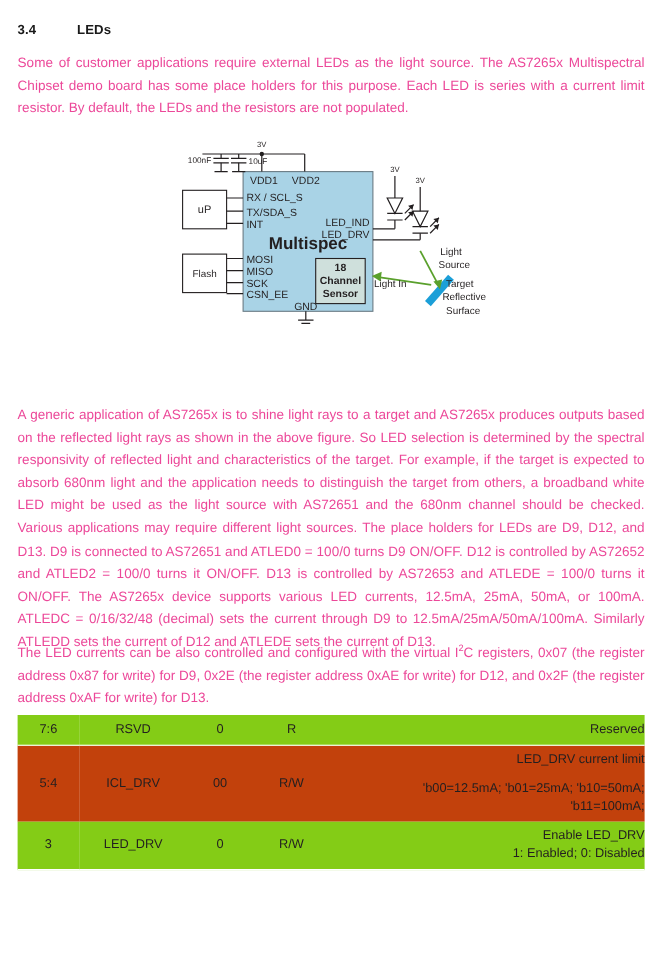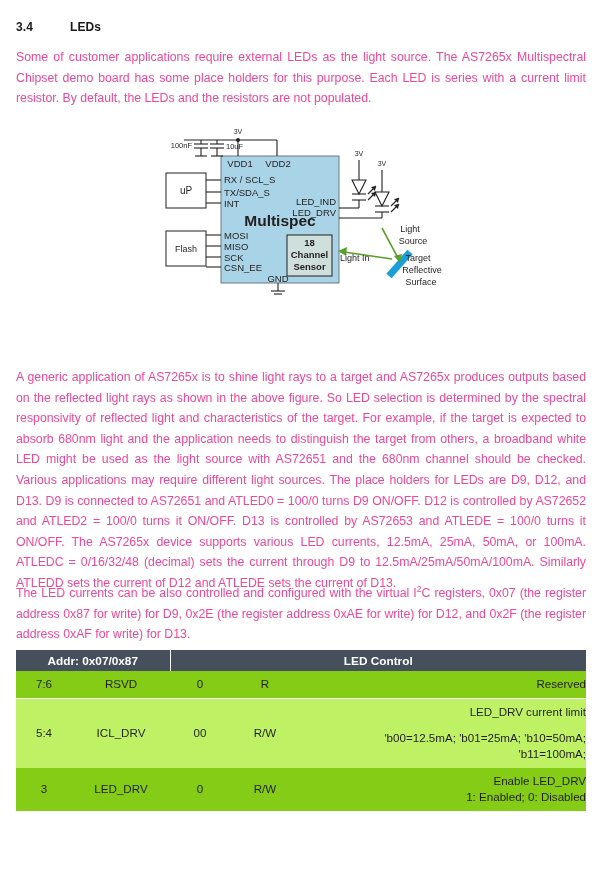--- a/index.html
+++ b/index.html
@@ -98,21 +98,21 @@
     text-align: center;
     color: #231f20;
     padding: 5px 0 6px 0;
     line-height: 16px;
   }
   .reg-table tbody td.desc {
     text-align: right;
     padding-left: 9px;
   }
   .reg-table tbody tr.shade td { background: #84cc16; }
-  .reg-table tbody tr.plain td { background: #bef264; }
+  .reg-table tbody tr.plain td { background: #c2410c; }
   .reg-table tbody tr.plain td { border-bottom: 0; }
   .reg-table tbody tr td { border-bottom: 1px solid #ffffff; }
   .reg-table tbody tr.lastrow td { border-bottom: 1px solid #b9bcbe; }
   .desc-line { display: block; }
 
   .col-bit      { width: 56px; }
   .col-name     { width: 98px; }
   .col-default  { width: 60px; }
   .col-access   { width: 70px; }
   .col-desc     { width: 286px; }
@@ -262,24 +262,20 @@
 
   <table class="reg-table">
     <colgroup>
       <col class="col-bit">
         <col class="col-name">
         <col class="col-default">
         <col class="col-access">
         <col class="col-desc">
     </colgroup>
     <thead>
-      <tr class="r1">
-        <th colspan="2">Addr: 0x07/0x87</th>
-        <th colspan="3" class="last">LED Control</th>
-      </tr>
     </thead>
     <tbody>
       <tr class="shade">
         <td>7:6</td>
         <td>RSVD</td>
         <td>0</td>
         <td>R</td>
         <td class="desc">
           <span class="desc-line">Reserved</span>
         </td>

